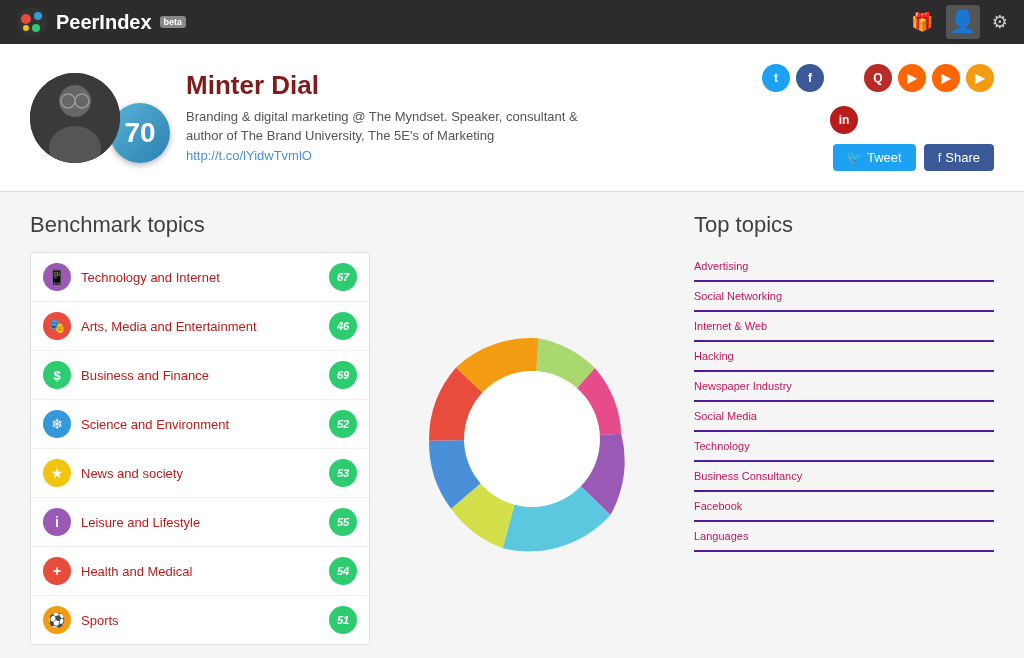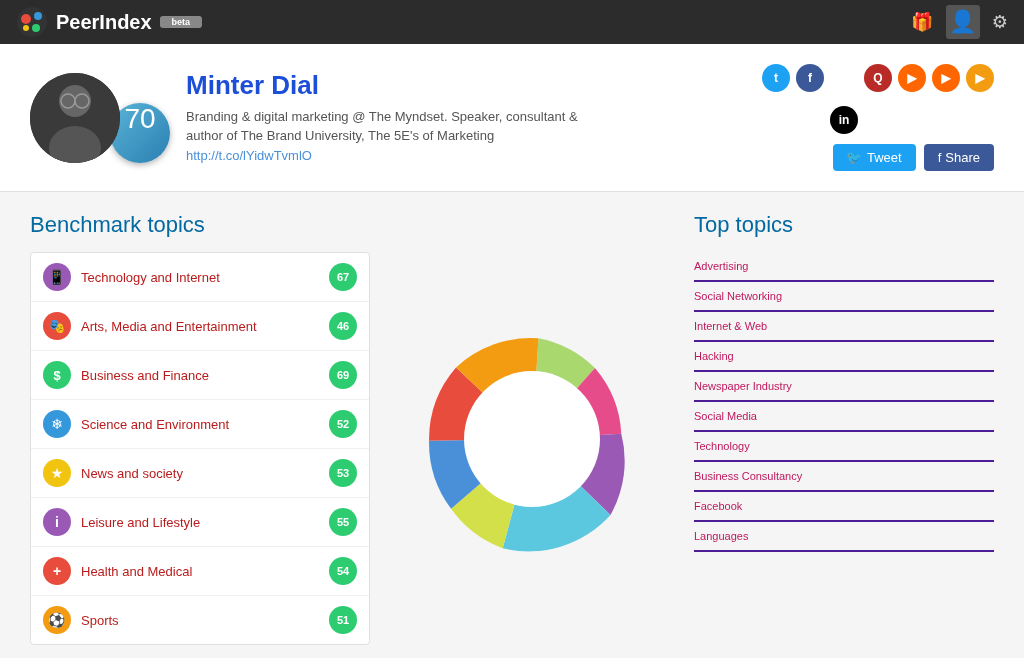--- a/index.html
+++ b/index.html
@@ -22,21 +22,21 @@
       font-weight: bold;
     }
     .logo-icon {
       width: 32px;
       height: 32px;
     }
     .beta-badge {
       background: #888;
       color: white;
       font-size: 9px;
-      padding: 1px 12px;
+      padding: 1px 4px;
       border-radius: 3px;
       vertical-align: super;
     }
     .header-icons {
       display: flex;
       align-items: center;
       gap: 12px;
     }
     .header-icon-btn {
       color: #ccc;
@@ -91,32 +91,32 @@
       color: #aaa;
       font-size: 40px;
     }
     .score-badge {
       width: 60px;
       height: 60px;
       border-radius: 50%;
       background: linear-gradient(135deg, #5ab4d8, #2a7fb0);
       color: white;
       font-size: 28px;
-      font-weight: normal;
-      display: flex;
-      align-items: flex-start;
+      font-weight: bold;
+      display: flex;
+      align-items: center;
       justify-content: center;
       flex-shrink: 0;
       margin-left: -10px;
       box-shadow: 0 2px 6px rgba(0,0,0,0.3);
     }
     .profile-info h1 {
       font-size: 26px;
       font-weight: bold;
-      color: #1d4ed8;
+      color: #7f1d1d;
       margin-bottom: 6px;
     }
     .profile-info p {
       font-size: 13px;
       color: #555;
       line-height: 1.5;
       max-width: 460px;
     }
     .profile-info a {
       color: #4a90d9;
@@ -185,21 +185,21 @@
     }
 
     
     .benchmark-section {
       width: 340px;
       flex-shrink: 0;
     }
     .section-title {
       font-size: 22px;
       font-weight: 300;
-      color: #0369a1;
+      color: #404040;
       margin-bottom: 14px;
     }
     .topic-list {
       background: white;
       border: 1px solid #e0e0e0;
       border-radius: 4px;
       overflow: hidden;
     }
     .topic-item {
       display: flex;
@@ -229,20 +229,21 @@
       width: 28px;
       height: 28px;
       border-radius: 50%;
       background: #2ecc71;
       color: white;
       font-size: 11px;
       font-weight: bold;
       display: flex;
       align-items: center;
       justify-content: center;
+      font-style: italic;
     }
 
     
     .chart-section {
       flex: 1;
       display: flex;
       align-items: center;
       justify-content: center;
     }
 
@@ -313,21 +314,21 @@
         <span>Branding &amp; digital marketing @ The Myndset. Speaker, consultant &amp;</span><br>
         <span>author of The Brand University, The 5E's of Marketing</span><br>
         <a>http://t.co/lYidwTvmlO</a>
       </p>
     </div>
   </div>
   <div class="profile-actions">
     <div class="social-icons">
       <div class="social-icon" style="background:#1da1f2;">t</div>
       <div class="social-icon" style="background:#3b5998;">f</div>
-      <div class="social-icon" style="background:#000000;margin-top:42px;">in</div>
+      <div class="social-icon" style="background:#b91c1c;margin-top:42px;">in</div>
       <div class="social-icon" style="background:#b92b27;">Q</div>
       <div class="social-icon" style="background:#ff6600;">▶</div>
       <div class="social-icon" style="background:#ff6600;">▶</div>
       <div class="social-icon" style="background:#f39c12;">▶</div>
     </div>
     <div class="share-buttons">
       <button class="tweet-btn">
         <span>🐦</span>
         <span>Tweet</span>
       </button>

